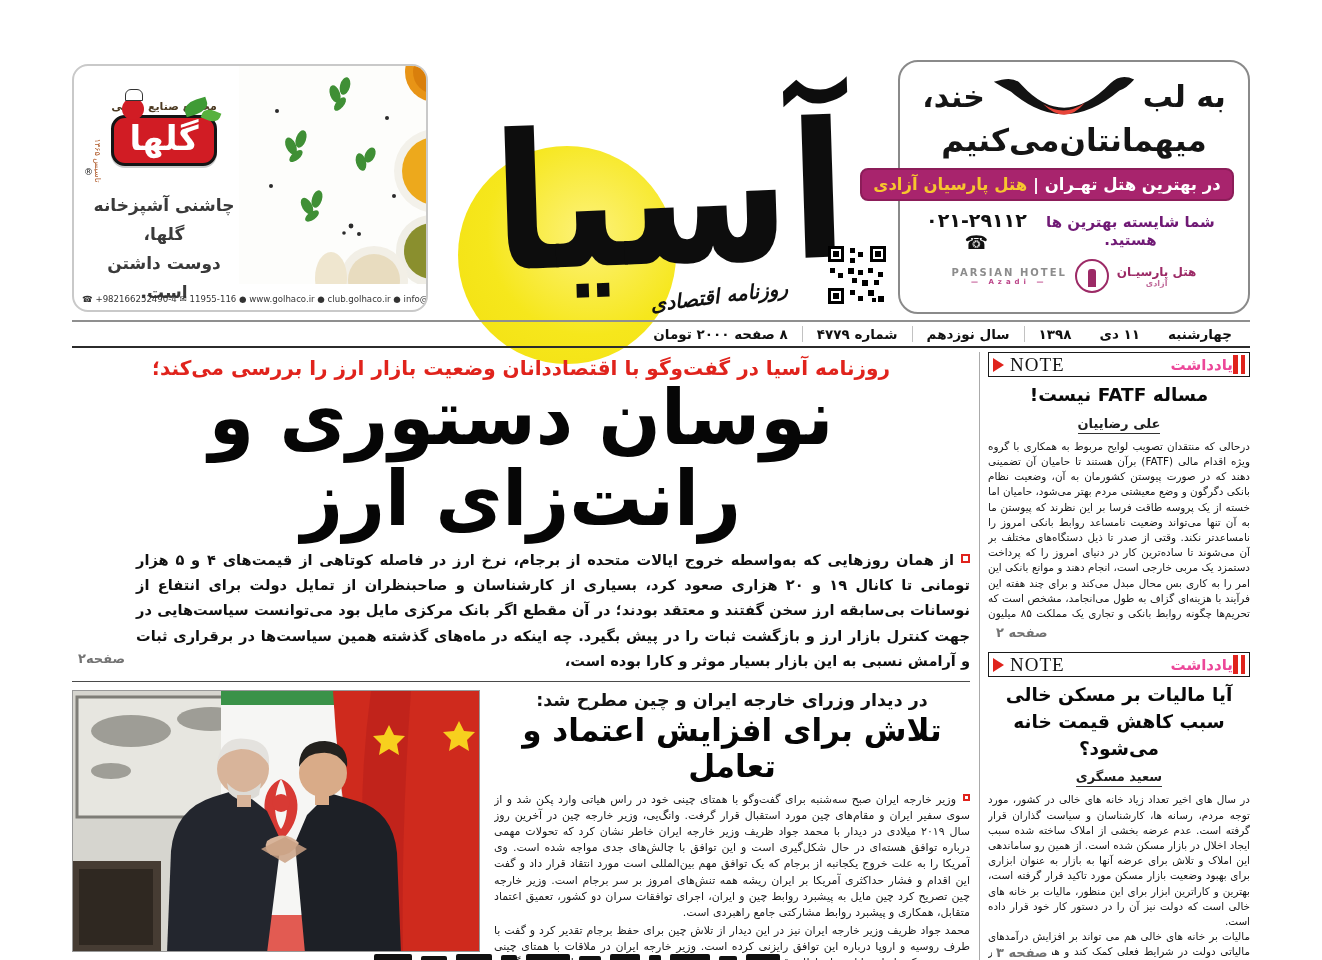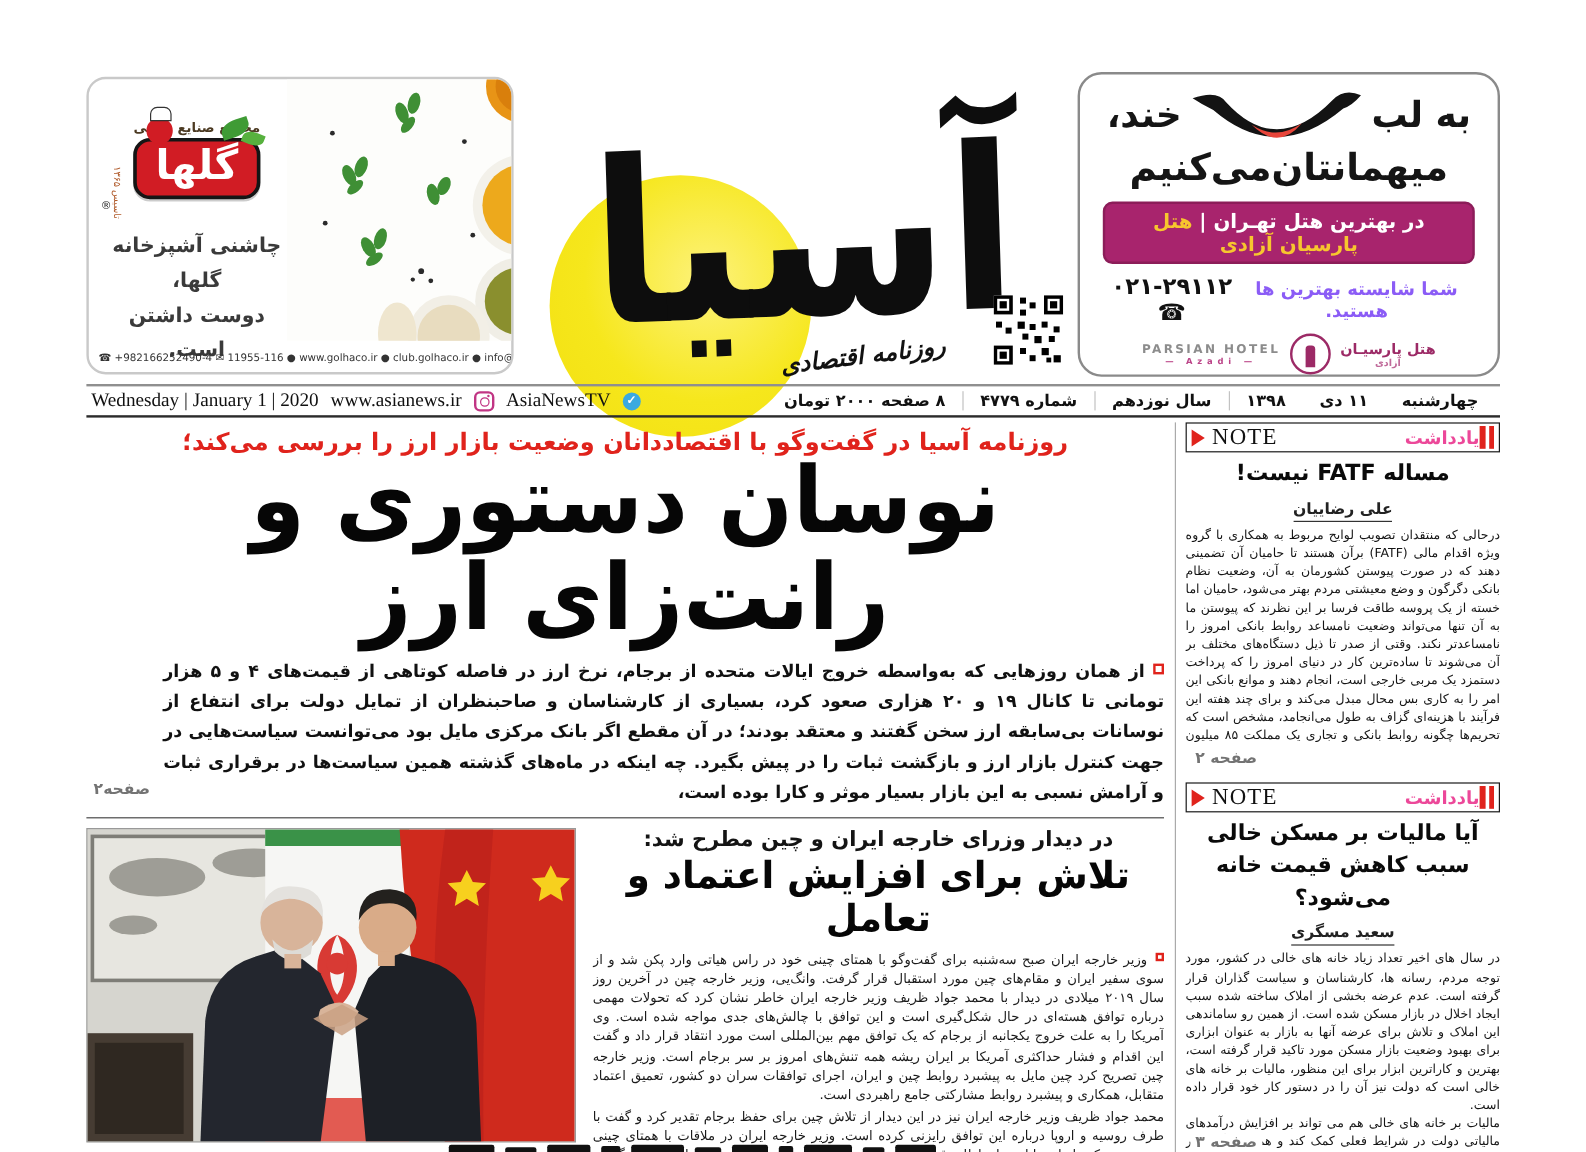--- a/index.html
+++ b/index.html
@@ -32,24 +32,24 @@
   .tagline { position:absolute; top:30px; left:0; right:0; text-align:center; font-size:13.5px; font-weight:bold; color:#1c1c1c; }
   .sun { position:absolute; left:18px; top:88px; width:218px; height:218px; border-radius:50%; background:radial-gradient(circle at 60% 40%, #fdf27a 0%, #f6e71c 55%, #f2df10 100%); }
   .logo-fa { position:absolute; left:30px; top:40px; width:400px; text-align:center; font-size:168px; font-weight:bold; color:#0d0d0d; transform:scaleY(1.12) rotate(-2deg); line-height:1.2; letter-spacing:-4px; }
   .logo-sub { position:absolute; left:210px; top:226px; font-size:20px; font-style:italic; font-weight:bold; color:#111; transform:rotate(-7deg); }
   .qr { position:absolute; left:388px; top:188px; width:58px; height:58px; }
 
   
   .hotel { left:898px; top:60px; width:352px; height:254px; border:2px solid #8a8a8a; border-radius:20px; padding:10px 14px 6px; text-align:center; }
   .hotel-line1 { display:flex; direction:rtl; align-items:center; justify-content:center; gap:4px; font-size:30px; font-weight:bold; color:#151515; }
   .hotel-line2 { font-size:31px; font-weight:bold; color:#151515; margin-top:2px; letter-spacing:1px; }
-  .hotel-band { margin:10px auto 6px; width:310px; background:#a8246d; border:2px solid #8c1d59; border-radius:8px; color:#fff; font-size:16.5px; font-weight:bold; padding:5px 8px; }
+  .hotel-band { margin:10px auto 6px; width:374px; background:#a8246d; border:2px solid #8c1d59; border-radius:8px; color:#fff; font-size:16.5px; font-weight:bold; padding:5px 8px; }
   .hotel-band b { color:#f7c62e; }
   .hotel-phone-row { display:flex; direction:rtl; justify-content:space-between; align-items:center; padding:2px 6px; }
-  .hotel-tag { font-size:15px; font-weight:bold; color:#8b5cf6; }
+  .hotel-tag { font-size:15px; font-weight:bold; color:#701a75; }
   .hotel-phone { font-size:19px; font-weight:bold; color:#111; direction:ltr; }
   .hotel-foot { display:flex; direction:ltr; justify-content:center; align-items:center; gap:8px; margin-top:4px; color:#9c2a66; }
   .hotel-foot .en { font-size:10px; letter-spacing:2px; color:#8c8c8c; font-weight:bold; }
   .hotel-foot .en small { display:block; letter-spacing:4px; font-size:7px; color:#b48; }
   .crest { width:34px; height:34px; border-radius:50%; border:2px solid #9c2a66; position:relative; }
   .crest:before { content:""; position:absolute; left:11px; top:8px; width:8px; height:18px; background:#9c2a66; border-radius:3px 3px 0 0; }
   .hotel-foot .fa { font-size:12px; font-weight:bold; color:#9c2a66; }
   .hotel-foot .fa small { display:block; font-size:8px; color:#c06a9a; }
 
   
@@ -231,27 +231,20 @@
 
   <div class="datebar">
     <div class="db-fa">
       <span>چهارشنبه</span>
       <span>۱۱ دی</span>
       <span>۱۳۹۸</span>
       <span class="sep">سال نوزدهم</span>
       <span class="sep">شماره ۴۷۷۹</span>
       <span class="sep">۸ صفحه ۲۰۰۰ تومان</span>
     </div>
-    <div class="db-en">
-      <span>Wednesday | January 1 | 2020</span>
-      <span>www.asianews.ir</span>
-      <span class="ig"></span>
-      <span>AsiaNewsTV</span>
-      <span class="verified">✓</span>
-    </div>
   </div>
 
   <div class="main-col">
 
     <div class="kicker-red">روزنامه آسیا در گفت‌وگو با اقتصاددانان وضعیت بازار ارز را بررسی می‌کند؛</div>
     <div class="headline-1">نوسان دستوری و رانت‌زای ارز</div>
     <div class="lead">
       <span class="bullet"></span><span>از همان روزهایی که به‌واسطه خروج ایالات متحده از برجام، نرخ ارز در فاصله کوتاهی از قیمت‌های ۴ و ۵ هزار تومانی تا کانال ۱۹ و ۲۰ هزاری صعود کرد، بسیاری از کارشناسان و صاحبنظران از تمایل دولت برای انتفاع از نوسانات بی‌سابقه ارز سخن گفتند و معتقد بودند؛ در آن مقطع اگر بانک مرکزی مایل بود می‌توانست سیاست‌هایی در جهت کنترل بازار ارز و بازگشت ثبات را در پیش بگیرد. چه اینکه در ماه‌های گذشته همین سیاست‌ها در برقراری ثبات و آرامش نسبی به این بازار بسیار موثر و کارا بوده است،</span>
       <span class="pageref">صفحه۲</span>
     </div>

